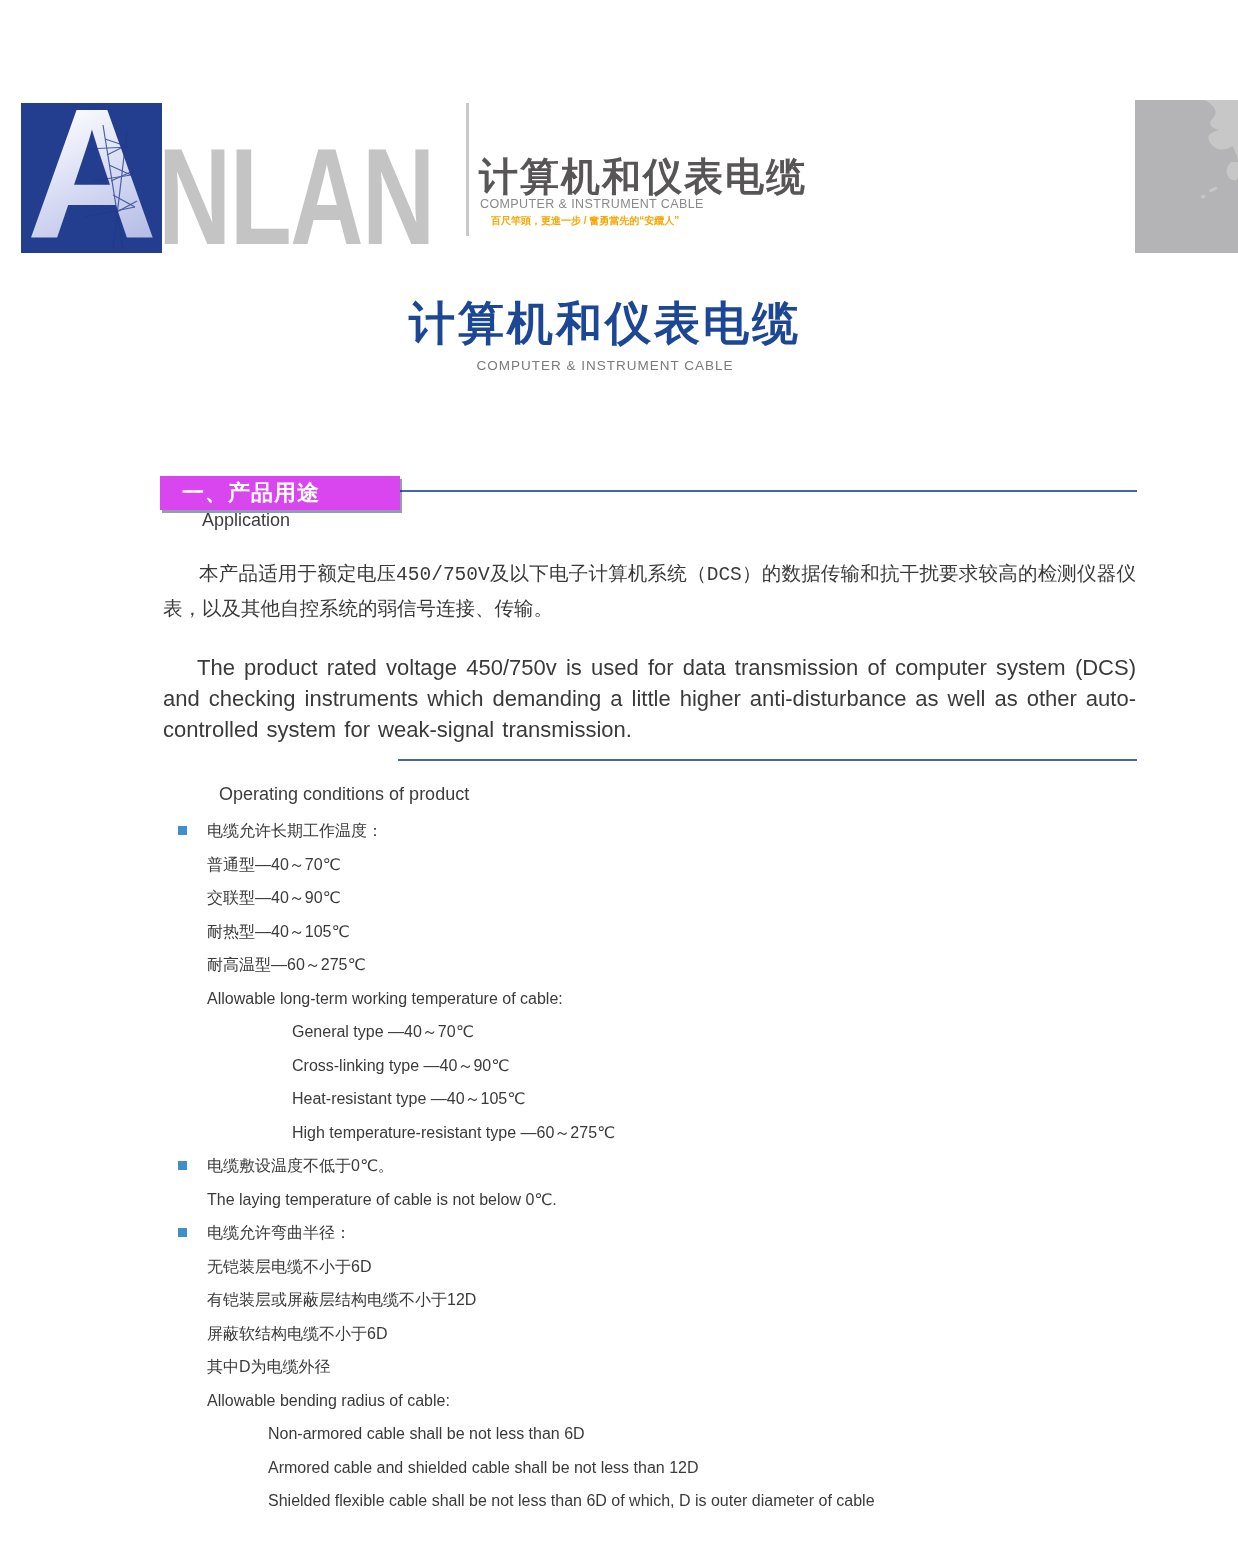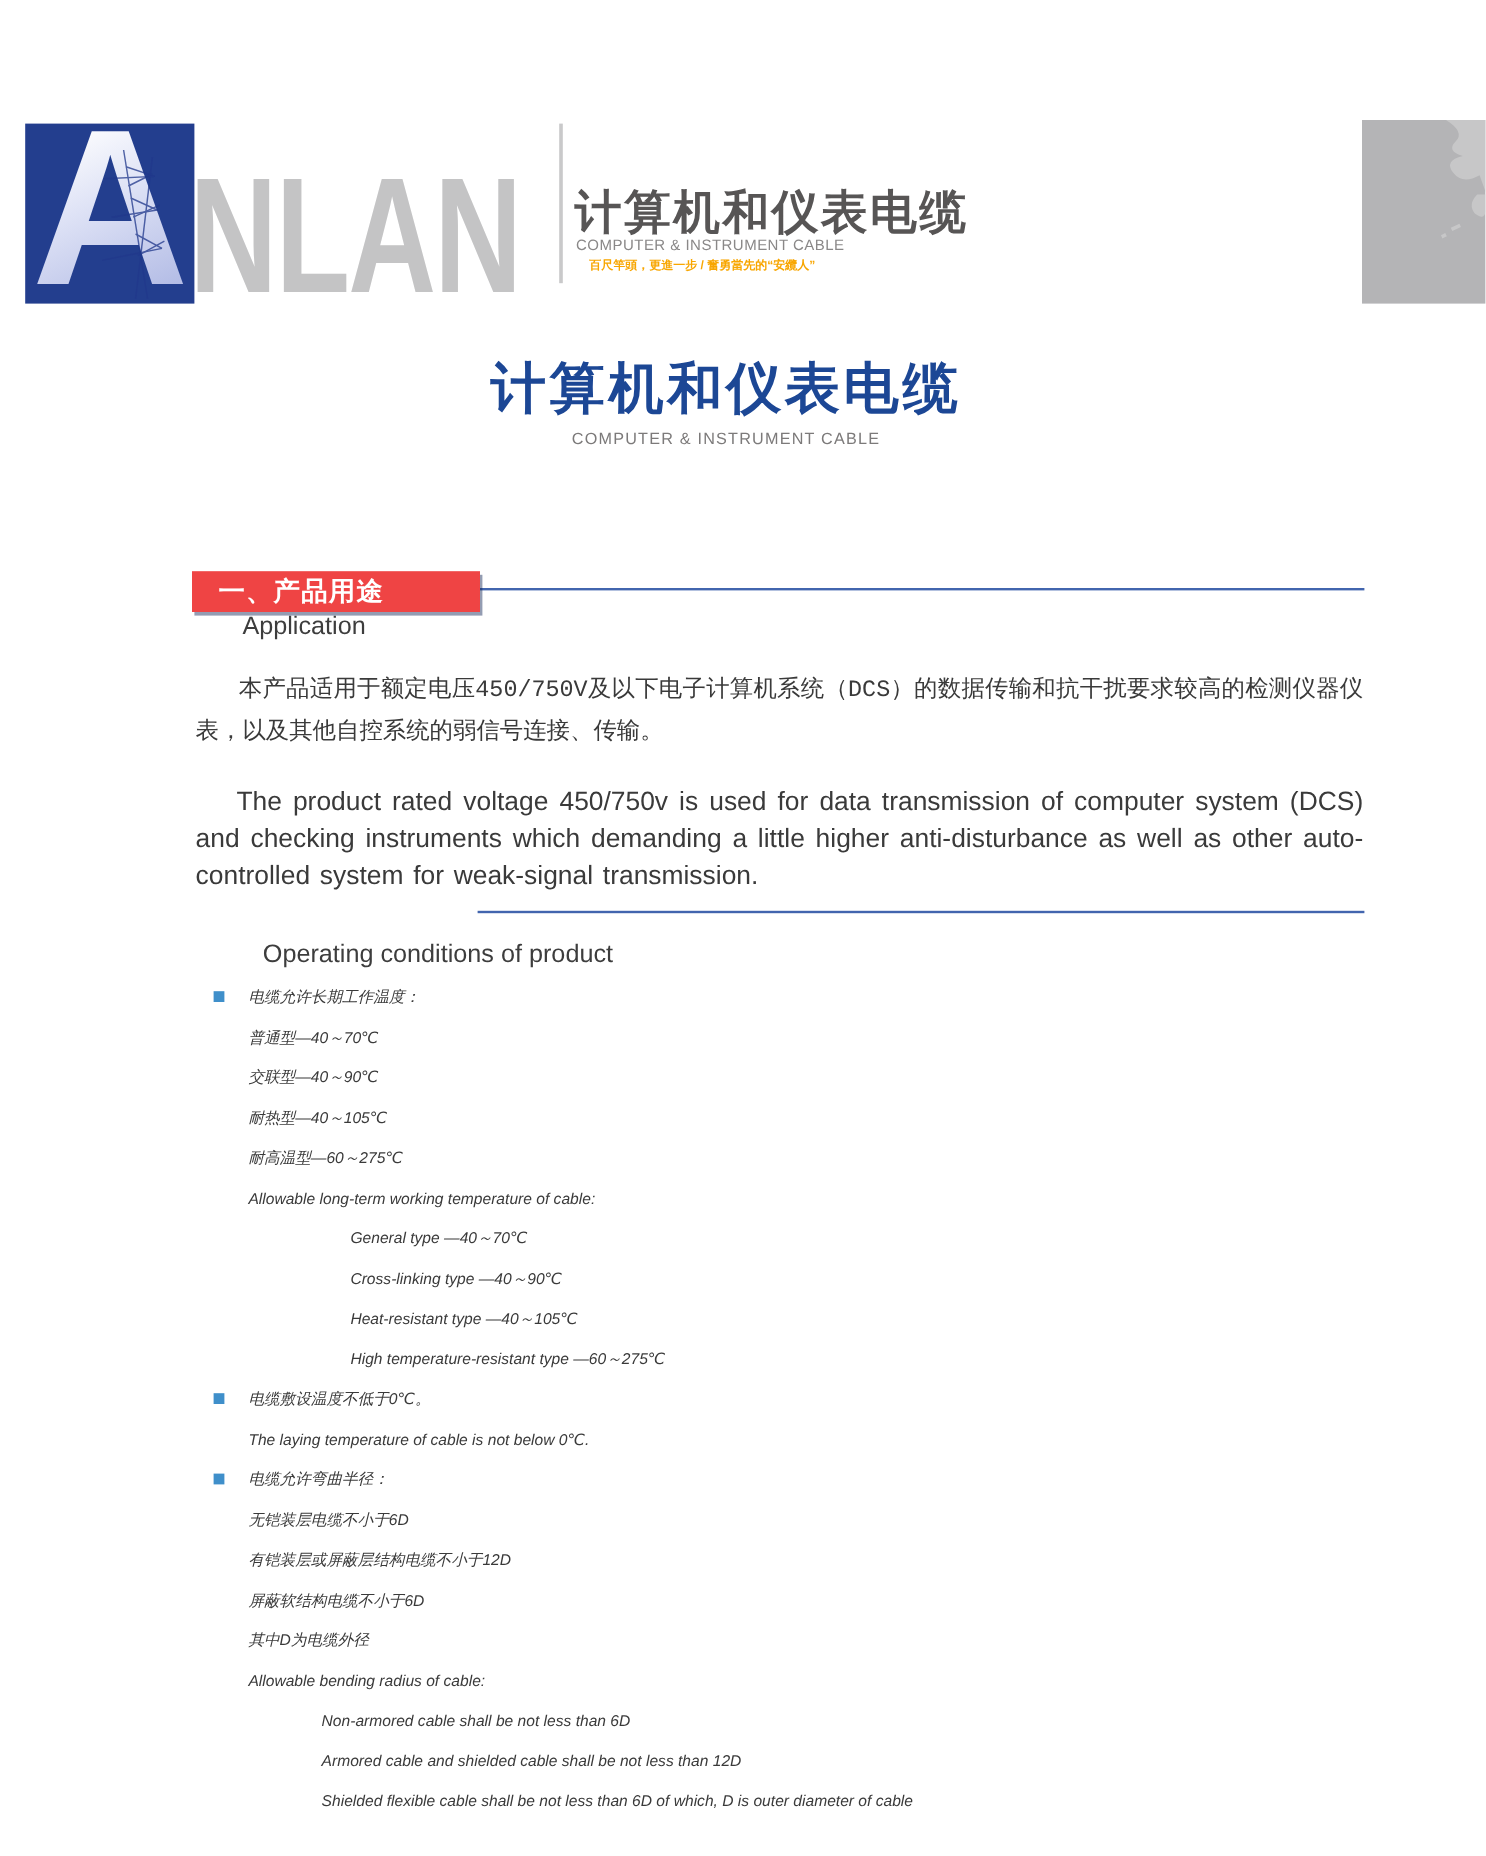--- a/index.html
+++ b/index.html
@@ -47,38 +47,38 @@
   .doc-subtitle {
     left:0; top:358px; width:1210px; text-align:center;
     font-size:13.5px; color:#7c7a7a; letter-spacing:1px;
   }
 
   
   .sec-head { left:160px; width:977px; height:36px; }
   .sec-line { position:absolute; left:238px; top:14px; right:0; height:2px; background:#4265ae; }
   .sec-box {
     position:absolute; left:0; top:0; width:240px; height:34px;
-    background:#ef4444; color:#ffffff; font-size:22px; font-weight:bold;
+    background:#d946ef; color:#ffffff; font-size:22px; font-weight:bold;
     line-height:33px; padding-left:22px; letter-spacing:1px;
     box-shadow:2px 3px 0 rgba(16,36,84,.45);
     white-space:nowrap; z-index:2;
   }
-  .sec-sub-en { font-size:21px; color:#3d3d3d; white-space:nowrap; }
+  .sec-sub-en { font-size:18px; color:#3d3d3d; white-space:nowrap; }
   #app-sub { left:202px; top:510px; }
   #cond-sub { left:219px; top:784px; }
 
   
   .para {
     left:163px; width:973px; text-align:justify; color:#3a3a3a;
   }
   #para-zh { top:558px; font-size:19.5px; line-height:35px; text-indent:36px;font-family:Liberation Mono, monospace; }
   #para-en { top:652px; font-size:22px;  line-height:31px; text-indent:34px; word-spacing:2px; }
 
   
-  .cond-list { left:163px; top:814px; width:973px; font-size:13px;font-style:italic; }
+  .cond-list { left:163px; top:814px; width:973px; font-size:16px; }
   .cond-row { position:relative; line-height:33.5px; padding-left:44px; white-space:nowrap; }
   .cond-row.indent-1 { padding-left:105px; }
   .cond-row.indent-2 { padding-left:129px; }
   .bullet {
     position:absolute; left:15px; top:12px; width:9px; height:9px;
     background:#3f8fca;
   }
 </style>
 </head>
 <body>

